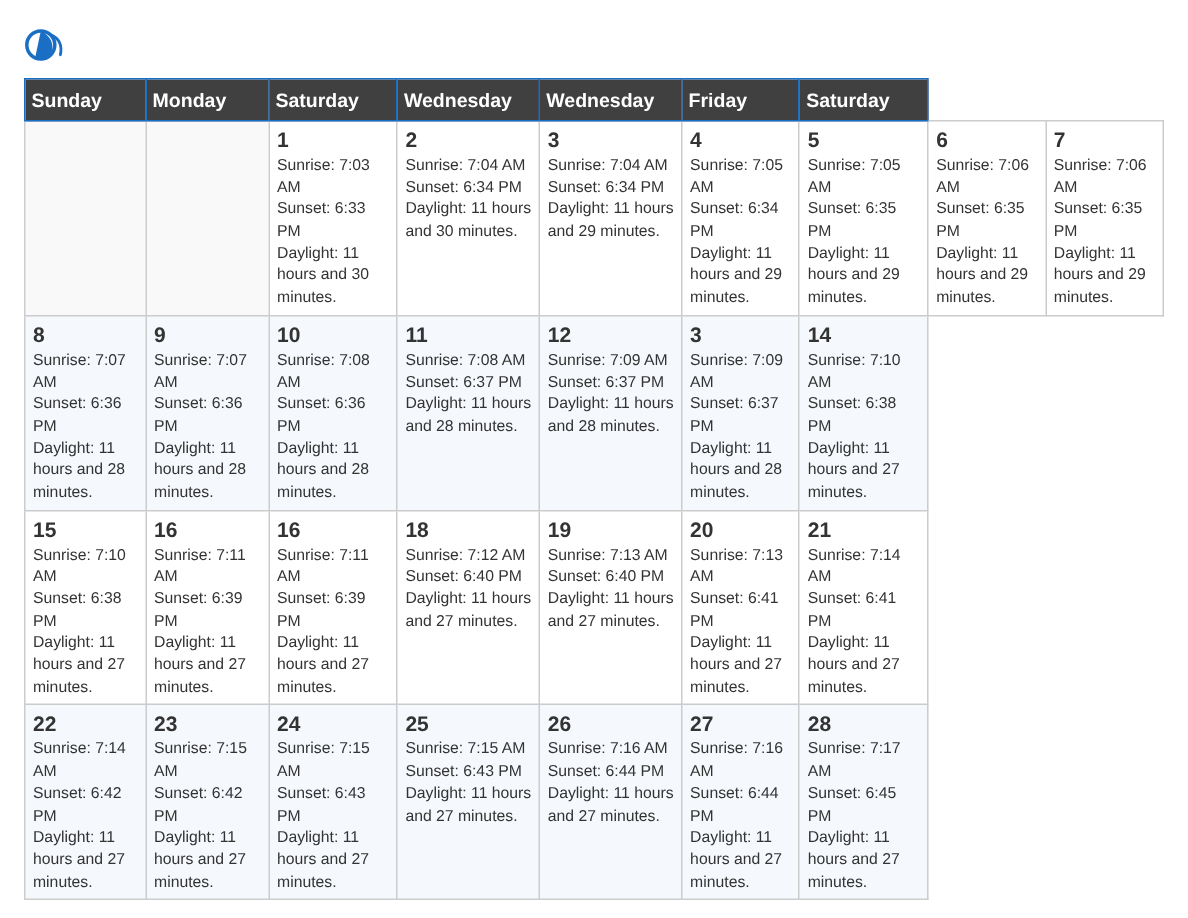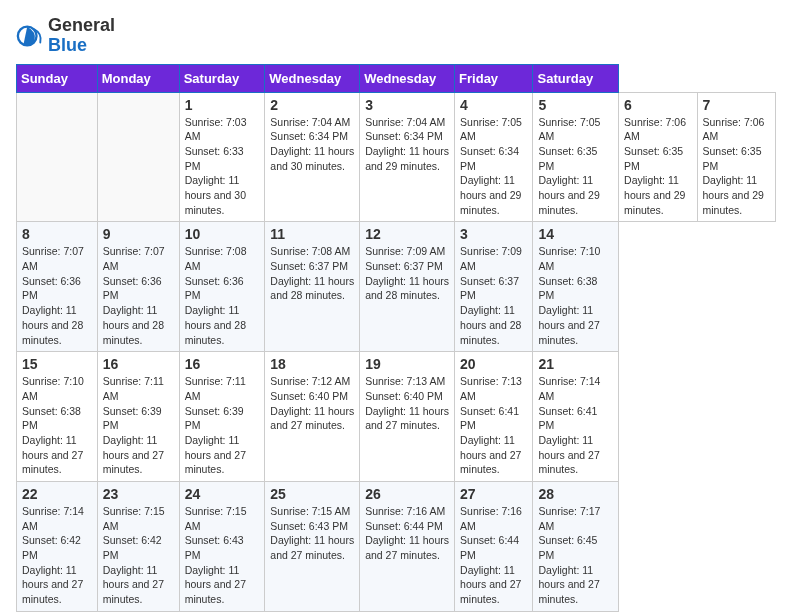--- a/index.html
+++ b/index.html
@@ -45,21 +45,21 @@
     .location {
       font-size: 15px;
       color: #555;
     }
     .calendar {
       width: 100%;
       border-collapse: collapse;
       font-size: 11px;
     }
     .calendar th {
-      background: #6d28d9;
+      background: #404040;
       color: #fff;
       padding: 6px 4px;
       text-align: left;
       font-size: 13px;
       font-weight: bold;
       border: 1px solid #1a6fc4;
     }
     .calendar td {
       border: 1px solid #ccc;
       vertical-align: top;
@@ -92,24 +92,20 @@
 </head>
 <body>
 
 <div class="header">
   <div class="logo">
     <svg class="logo-icon" viewBox="0 0 30 30" xmlns="http://www.w3.org/2000/svg">
       <circle cx="12" cy="15" r="10" fill="none" stroke="#1a6fc4" stroke-width="2.5"></circle>
       <path d="M12 5 Q22 10 20 20 Q15 28 8 24" fill="#1a6fc4"></path>
       <path d="M20 8 Q28 12 26 22" fill="none" stroke="#1a6fc4" stroke-width="2" stroke-linecap="round"></path>
     </svg>
-    <div class="logo-text">
-      <div>General</div>
-      <div><span>Blue</span></div>
-    </div>
   </div>
   <div class="title-block">
   </div>
 </div>
 
 <table class="calendar">
   <thead>
     <tr>
     <th>Sunday</th>
         <th>Monday</th>

